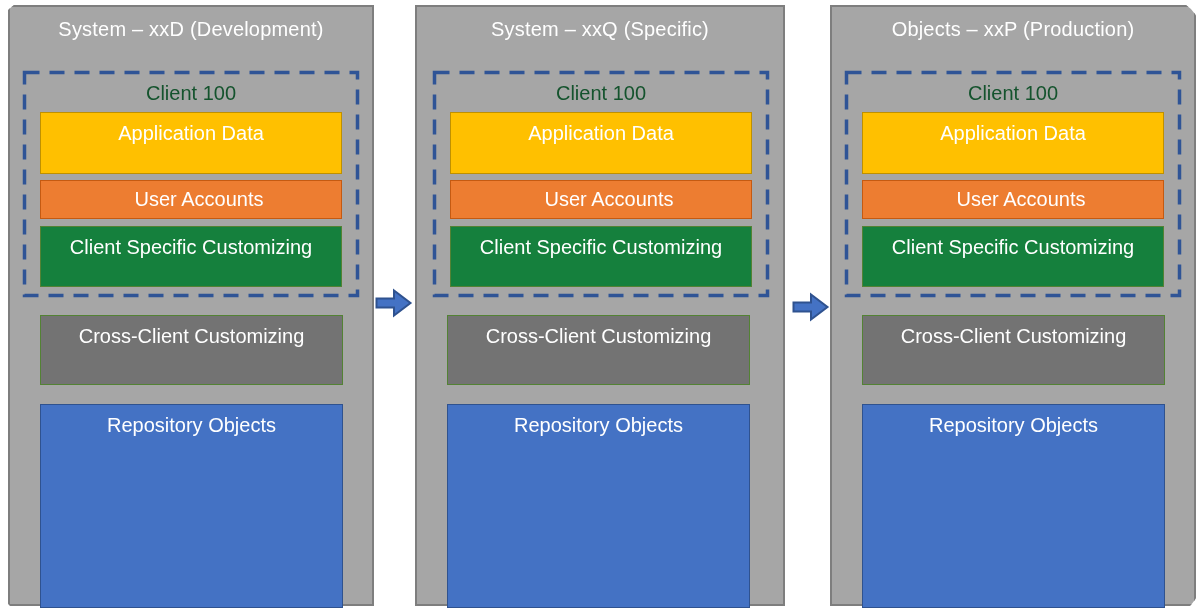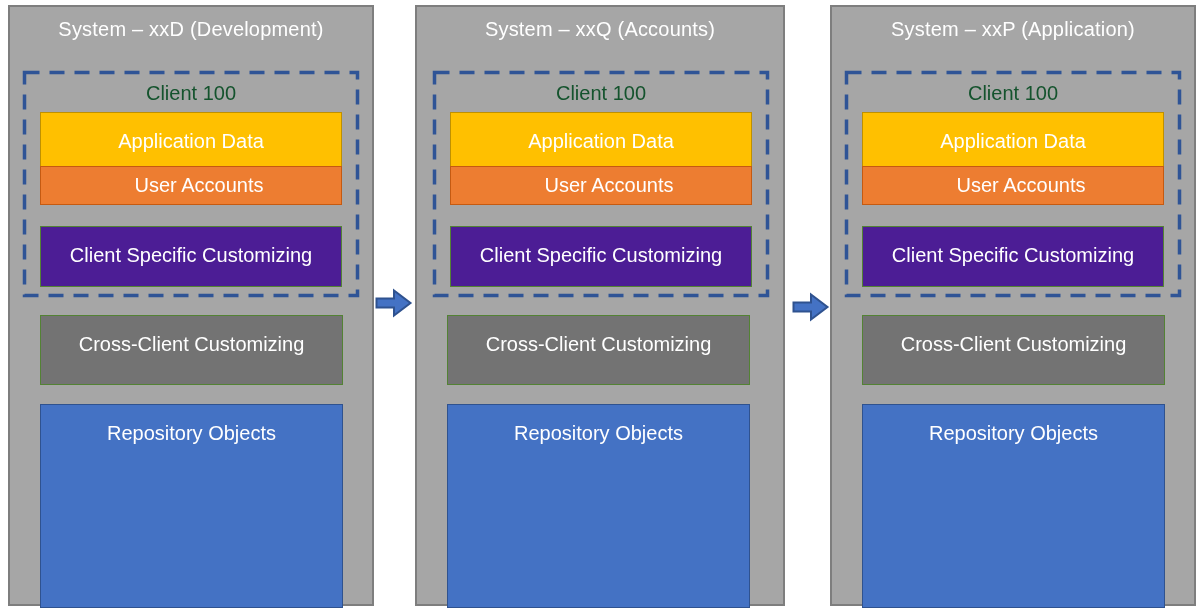--- a/index.html
+++ b/index.html
@@ -1,41 +1,41 @@
 <!DOCTYPE html>
 <html><head>
 <meta charset="utf-8">
 <style>
   html,body{margin:0;padding:0;background:#ffffff;}
   body{font-family:"Liberation Sans", sans-serif; -webkit-font-smoothing:antialiased;}
-  .canvas{position:relative;width:1200px;height:614px;background:#ffffff;overflow:hidden;}
+  .canvas{position:relative;width:1200px;height:614px;background:#ffffff;overflow:hidden;border-radius:31px;}
 
   
   .panel{position:absolute;top:5px;height:601px;background:#A6A6A6;border:2px solid #7E7E7E;box-sizing:border-box;}
   .panel.p1{left:8px;width:366px;}
   .panel.p2{left:415px;width:370px;}
   .panel.p3{left:830px;width:366px;}
 
   .panel-title{position:absolute;top:9px;left:0;right:0;text-align:center;color:#ffffff;font-size:20px;line-height:26px;letter-spacing:0.2px;}
 
   
   .client-area{position:absolute;top:63px;left:12px;width:338px;height:228px;}
   .p2 .client-area{left:15px;}
   .dash-rect{position:absolute;inset:0;width:338px;height:228px;}
   .dash-rect rect{fill:none;stroke:#2F5496;stroke-width:3.5;stroke-dasharray:15 10;}
   .client-label{position:absolute;top:11px;left:0;right:0;text-align:center;color:#14532d;font-size:20px;line-height:24px;}
 
   
-  .box{position:absolute;box-sizing:border-box;text-align:center;color:#ffffff;font-size:20px;line-height:26px;padding-top:15px;}
+  .box{position:absolute;box-sizing:border-box;text-align:center;color:#ffffff;font-size:20px;line-height:26px;padding-top:7px;}
   .box span{display:inline-block;}
 
   .client-area .box{left:18px;width:302px;}
   .box.gold{top:42px;height:62px;background:#FFC000;border:1.5px solid #BF9000;}
-  .box.orange{top:96px;height:39px;background:#ED7D31;border:1.5px solid #C55A11;padding-top:5px;padding-left:16px;}
-  .box.green-cs{top:156px;height:61px;background:#4c1d95;border:1.5px solid #538234;}
+  .box.orange{top:110px;height:39px;background:#ED7D31;border:1.5px solid #C55A11;padding-top:5px;padding-left:16px;}
+  .box.green-cs{top:156px;height:61px;background:#15803d;border:1.5px solid #538234;}
 
   .box.cross{top:308px;left:30px;width:303px;height:70px;background:#737373;border:1.5px solid #538234;}
   .box.repo{top:397px;left:30px;width:303px;height:204px;background:#4472C4;border:1.5px solid #2F528F;}
 
   
   .flow-arrow{position:absolute;width:38px;height:30px;}
   .flow-arrow.a1{left:375px;top:288px;}
   .flow-arrow.a2{left:792px;top:292px;}
   .flow-arrow path{fill:#4472C4;stroke:#2F528F;stroke-width:2;stroke-linejoin:miter;}
 </style>
@@ -57,40 +57,40 @@
     </div>
     <div class="box cross"><span>Cross-Client Customizing</span></div>
     <div class="box repo"><span>Repository Objects</span></div>
   </section>
 
   <svg class="flow-arrow a1" viewBox="0 0 38 30">
     <path d="M1.5 10.5 L19 10.5 L19 2.5 L35.5 15 L19 27.5 L19 19.5 L1.5 19.5 Z"></path>
   </svg>
 
   <section class="panel p2">
-    <div class="panel-title">System – xxQ (Accounts)</div>
+    <div class="panel-title">System – xxQ (Specific)</div>
     <div class="client-area">
       <svg class="dash-rect" viewBox="0 0 338 228">
           <rect x="2.5" y="2.5" width="333" height="223"></rect>
         </svg>
       <div class="client-label">Client 100</div>
       <div class="box gold"><span>Application Data</span></div>
       <div class="box orange"><span>User Accounts</span></div>
       <div class="box green-cs"><span>Client Specific Customizing</span></div>
     </div>
     <div class="box cross"><span>Cross-Client Customizing</span></div>
     <div class="box repo"><span>Repository Objects</span></div>
   </section>
 
   <svg class="flow-arrow a2" viewBox="0 0 38 30">
     <path d="M1.5 10.5 L19 10.5 L19 2.5 L35.5 15 L19 27.5 L19 19.5 L1.5 19.5 Z"></path>
   </svg>
 
   <section class="panel p3">
-    <div class="panel-title">System – xxP (Application)</div>
+    <div class="panel-title">Objects – xxP (Production)</div>
     <div class="client-area">
       <svg class="dash-rect" viewBox="0 0 338 228">
           <rect x="2.5" y="2.5" width="333" height="223"></rect>
         </svg>
       <div class="client-label">Client 100</div>
       <div class="box gold"><span>Application Data</span></div>
       <div class="box orange"><span>User Accounts</span></div>
       <div class="box green-cs"><span>Client Specific Customizing</span></div>
     </div>
     <div class="box cross"><span>Cross-Client Customizing</span></div>

